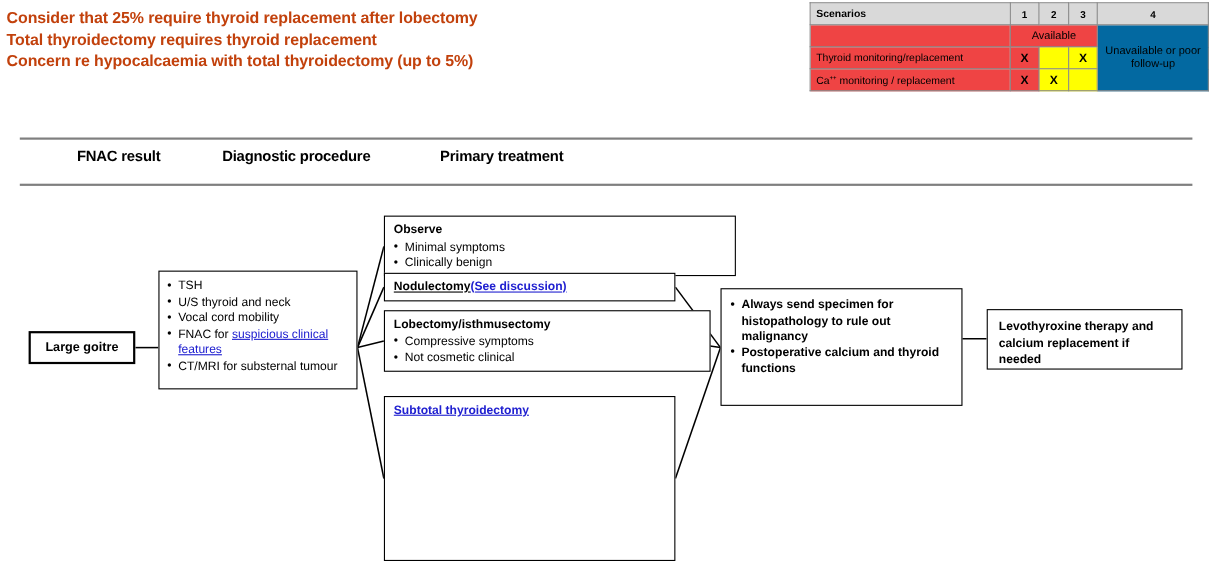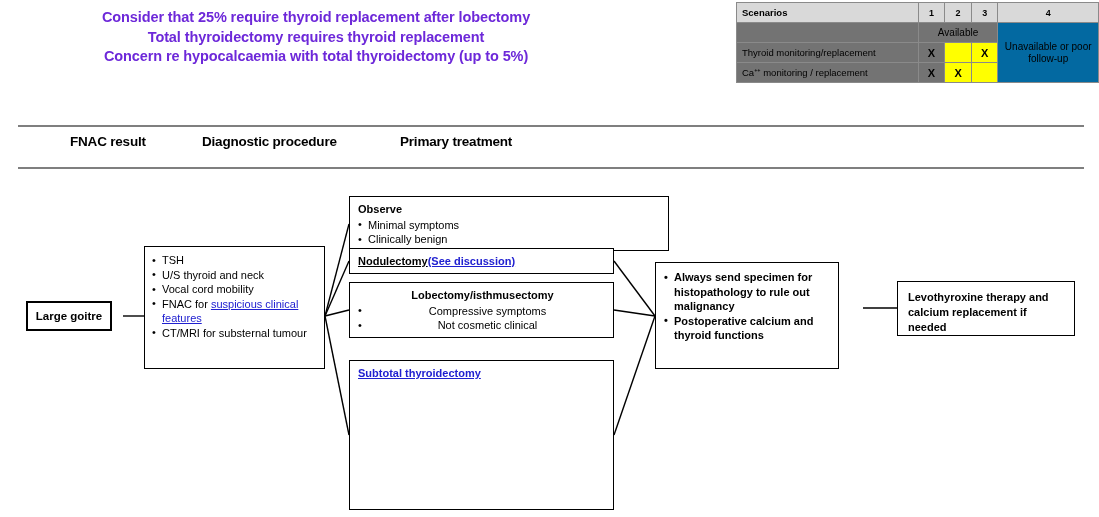--- a/index.html
+++ b/index.html
@@ -15,44 +15,43 @@
     color: #000000;
     overflow: hidden;
   }
   .abs { position: absolute; }
 
   
   #red-notes {
     left: 6px;
     top: 8px;
     width: 620px;
-    color: #6d28d9;
+    color: #c2410c;
     font-size: 14.5px;
     line-height: 19.5px;
     font-weight: 600;
     letter-spacing: -0.1px;
-    text-align: center;
   }
   #red-notes div { white-space: nowrap; }
 
   
   #scenario-table {
     left: 736px;
     top: 2px;
     border-collapse: collapse;
     font-size: 9.5px;
     table-layout: fixed;
   }
   #scenario-table td, #scenario-table th {
     border: 1px solid #8a8a8a;
     padding: 2px 4px;
     font-weight: normal;
     text-align: center;
     vertical-align: middle;
-    background: #737373;
+    background: #ef4444;
     height: 15px;
   }
   #scenario-table .hdr {
     background: #d9d9d9;
     font-weight: bold;
     font-size: 9px;
   }
   #scenario-table .rowlabel {
     text-align: left;
     padding-left: 5px;
@@ -104,56 +103,55 @@
     box-sizing: border-box;
     border: 1px solid #000000;
     background: #ffffff;
     font-size: 11px;
     line-height: 14.5px;
   }
   .box.thick { border-width: 2.2px; }
 
   #box-large-goitre {
     left: 26px; top: 301px;
-    width: 86px; height: 30px;
+    width: 97px; height: 30px;
     display: flex; align-items: center; justify-content: center;
     font-weight: bold; font-size: 11.5px;
   }
 
   #box-diagnostic {
     left: 144px; top: 246px;
-    width: 181px; height: 123px;
+    width: 181px; height: 108px;
     padding: 6px 5px 4px 7px;
   }
 
   #box-observe {
     left: 349px; top: 196px;
     width: 320px; height: 55px;
     padding: 5px 6px 4px 8px;
   }
   #box-nodulectomy {
     left: 349px; top: 248px;
     width: 265px; height: 26px;
     padding: 5px 6px 4px 8px;
   }
   #box-lobectomy {
     left: 349px; top: 282px;
-    width: 265px; height: 56px;
+    width: 297px; height: 56px;
     padding: 5px 6px 4px 8px;
-    text-align: center;
   }
   #box-subtotal {
     left: 349px; top: 360px;
     width: 265px; height: 150px;
     padding: 5px 6px 4px 8px;
   }
 
   #box-specimen {
     left: 655px; top: 262px;
-    width: 184px; height: 107px;
+    width: 220px; height: 107px;
     padding: 7px 6px 4px 8px;
     font-weight: bold;
   }
 
   #box-levothyroxine {
     left: 897px; top: 281px;
     width: 178px; height: 55px;
     padding: 8px 6px 4px 10px;
     font-weight: bold;
     line-height: 15px;

